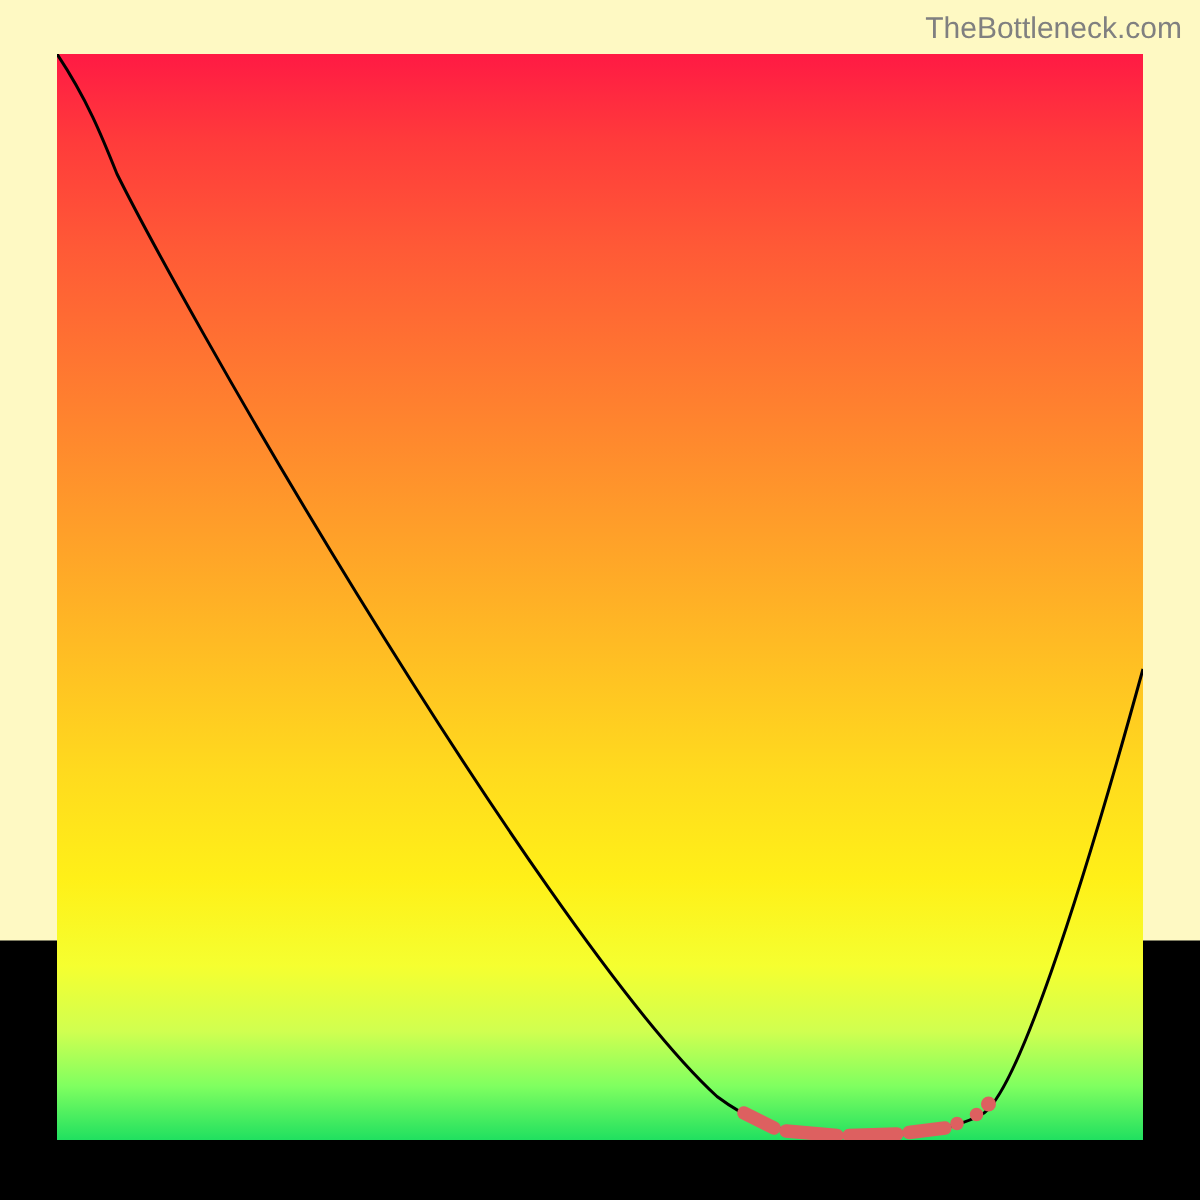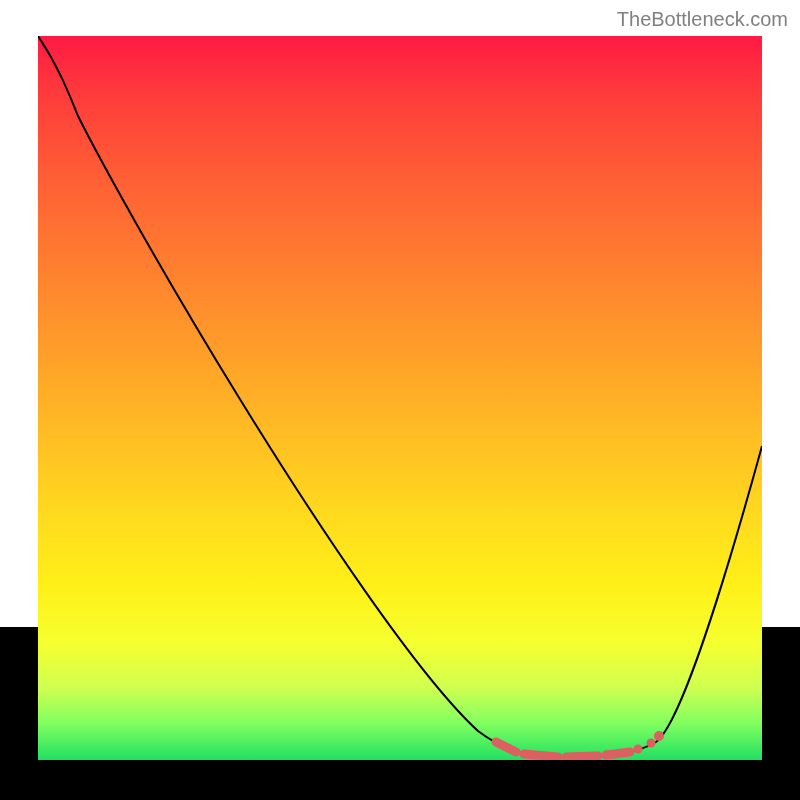--- a/index.html
+++ b/index.html
@@ -8,21 +8,21 @@
     background: #000;
     width: 800px;
     height: 800px;
     overflow: hidden;
     font-family: Arial, sans-serif;
   }
   .container {
     position: relative;
     width: 800px;
     height: 627px;
-    background: #ffffff;
+    background: #fef9c3;
   }
   .watermark {
     position: absolute;
     top: 8px;
     right: 12px;
     color: #808080;
     font-size: 20px;
     font-weight: 500;
     z-index: 10;
   }

